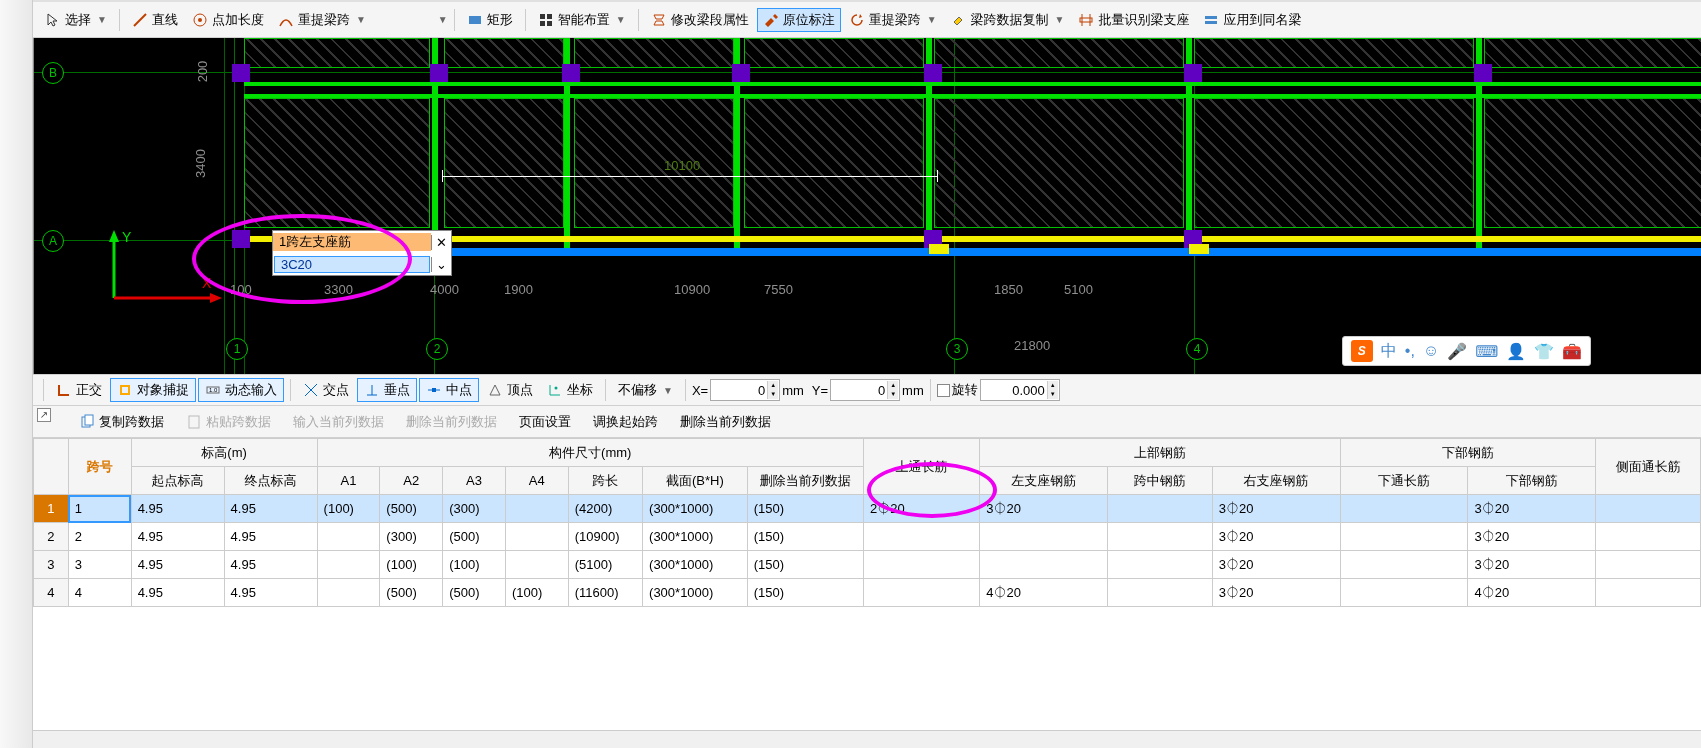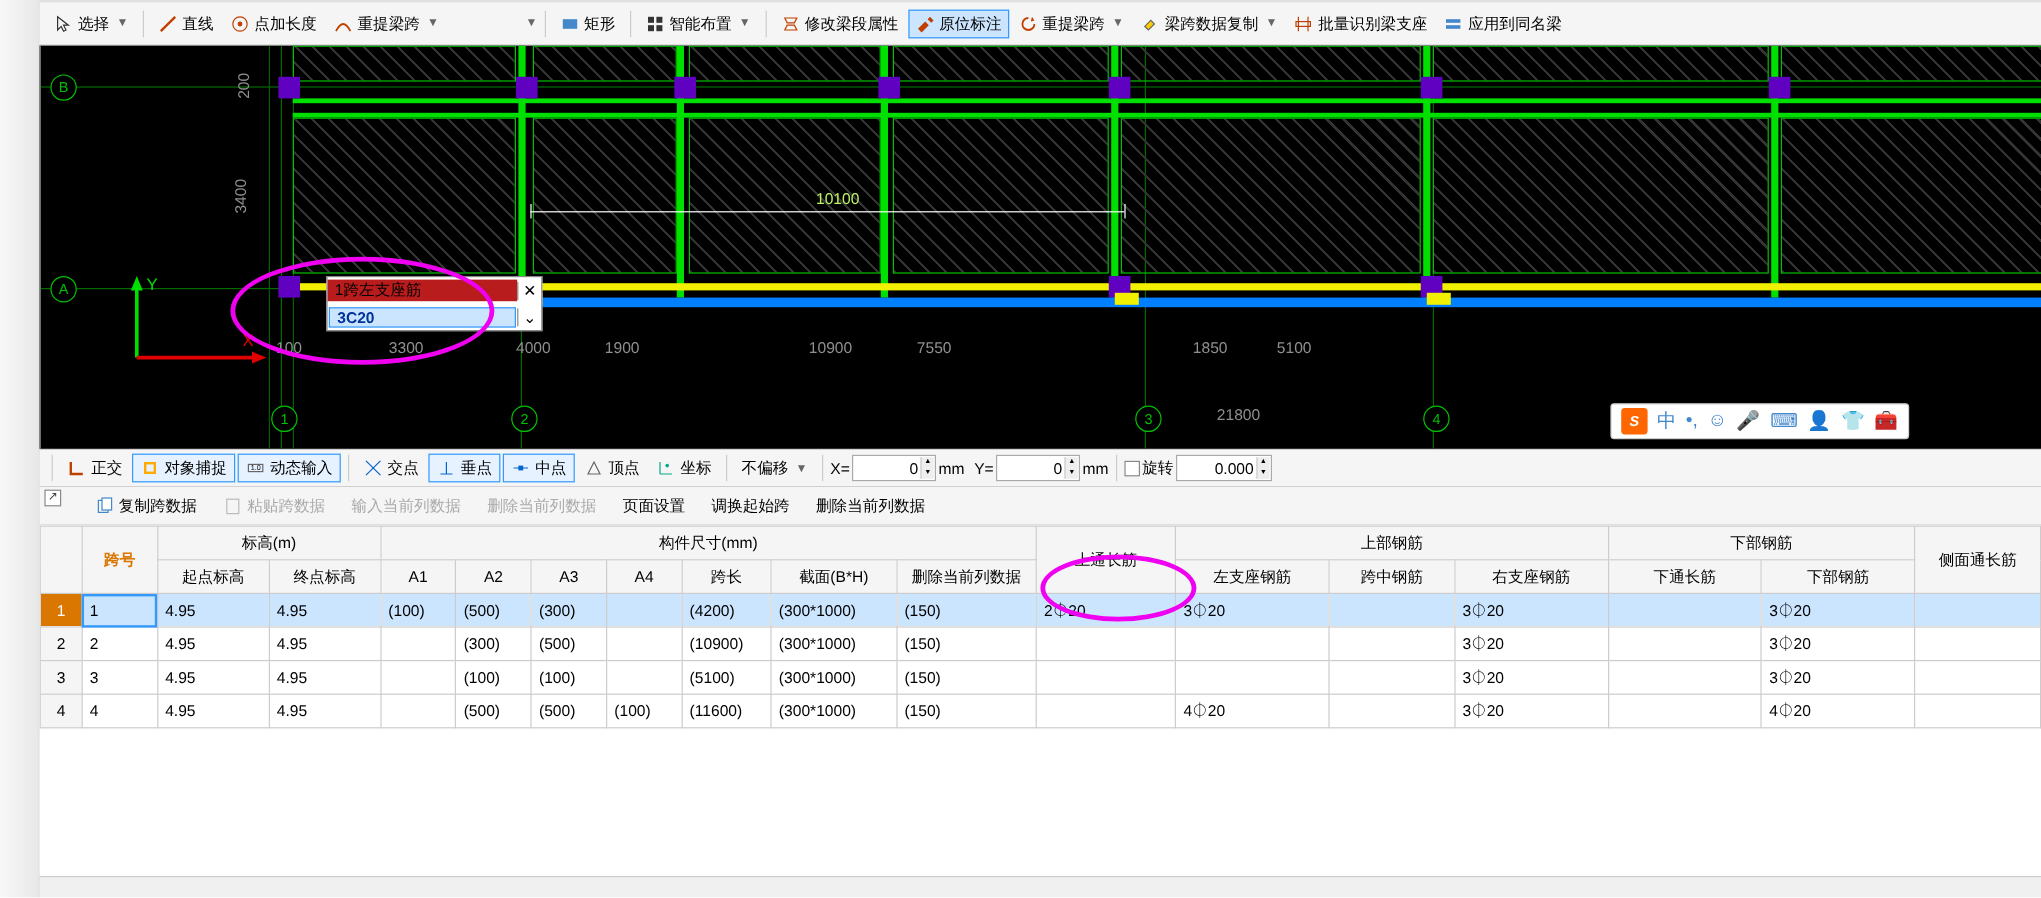--- a/index.html
+++ b/index.html
@@ -44,23 +44,23 @@
 .toolbar3 { height: 32px; background: #f5f5f5; border-bottom: 1px solid #d0d0d0; display: flex; align-items: center; padding: 0 14px; gap: 10px; font-size: 13px; }
 .numbox { width: 70px; height: 22px; border: 1px solid #aaa; background: #fff; text-align: right; padding: 0 14px 0 4px; font-size: 13px; position: relative; display: inline-flex; align-items: center; justify-content: flex-end; }
 .spinner { position: absolute; right: 1px; top: 1px; bottom: 1px; width: 11px; display: flex; flex-direction: column; }
 .spinner div { flex: 1; font-size: 6px; background: #eee; border-left: 1px solid #ccc; text-align: center; line-height: 9px; }
 .chk { width: 13px; height: 13px; border: 1px solid #888; background: #fff; display: inline-block; }
 .tbtn.boxed { border: 1px solid #3399ff; background: #e6f2ff; padding: 2px 6px; }
 
 
 .popup-edit { position: absolute; left: 238px; top: 192px; width: 180px; background: #fff; border: 1px solid #888; z-index: 40; }
 .popup-edit .row { display: flex; align-items: center; height: 22px; font-size: 13px; }
-.popup-edit .lbl { flex: 1; padding: 0 6px; background: #b91c1c; }
+.popup-edit .lbl { flex: 1; padding: 0 6px; background: #fdba74; }
 .popup-edit .xbtn { width: 20px; text-align: center; border-left: 1px solid #888; cursor: pointer; }
-.popup-edit .inp { flex: 1; margin: 1px; border: 1px solid #3399ff; background: #cce5ff; padding: 0 6px; color: #003399; font-weight: bold; }
+.popup-edit .inp { flex: 1; margin: 1px; border: 1px solid #3399ff; background: #cce5ff; padding: 0 6px; color: #003399; }
 .popup-edit .ddbtn { width: 20px; text-align: center; border-left: 1px solid #888; cursor: pointer; }
 
 
 .ime-bar { position: absolute; right: 110px; top: 298px; height: 30px; background: #fff; border: 1px solid #ccc; border-radius: 3px; display: flex; align-items: center; gap: 8px; padding: 0 8px; z-index: 60; box-shadow: 0 2px 6px rgba(0,0,0,0.3); }
 .ime-logo { width: 22px; height: 22px; background: #ff6600; color: #fff; display: flex; align-items: center; justify-content: center; font-weight: bold; border-radius: 3px; font-style: italic; }
 .ime-icon { color: #4488cc; font-size: 16px; }
 
 
 .table-wrap { flex: 1; background: #fff; overflow: auto; position: relative; }
 table { border-collapse: collapse; width: 100%; table-layout: fixed; }
@@ -260,21 +260,21 @@
         <div class="col-block2" style="left:1150px"></div>
 
         <div class="blue-beam" style="left:418px;top:210px;width:1250px"></div>
         <div class="yellow-cap" style="left:398px;top:206px"></div>
         <div class="yellow-cap" style="left:895px;top:206px"></div>
         <div class="yellow-cap" style="left:1155px;top:206px"></div>
 
         <div class="dim-line" style="left:408px;top:138px;width:495px"></div>
         <div class="dim-tick" style="left:408px;top:132px"></div>
         <div class="dim-tick" style="left:903px;top:132px"></div>
-        <div class="dim-text" style="left:646px;top:120px;color:#bef264">10100</div>
+        <div class="dim-text" style="left:630px;top:120px;color:#4d7c0f">10100</div>
 
         <div class="dim-text" style="left:196px;top:244px">100</div>
         <div class="dim-text" style="left:290px;top:244px">3300</div>
         <div class="dim-text" style="left:396px;top:244px">4000</div>
         <div class="dim-text" style="left:470px;top:244px">1900</div>
         <div class="dim-text" style="left:640px;top:244px">10900</div>
         <div class="dim-text" style="left:730px;top:244px">7550</div>
         <div class="dim-text" style="left:960px;top:244px">1850</div>
         <div class="dim-text" style="left:1030px;top:244px">5100</div>
         <div class="dim-text" style="left:980px;top:300px">21800</div>

